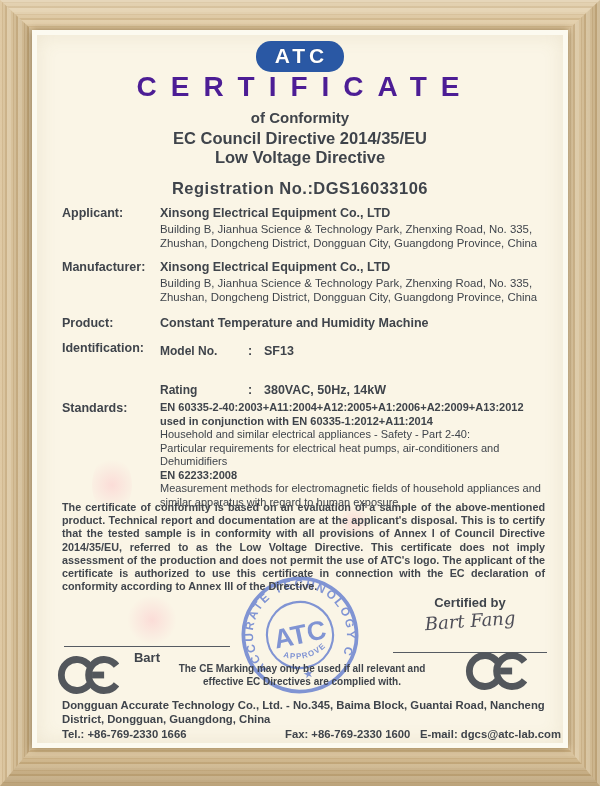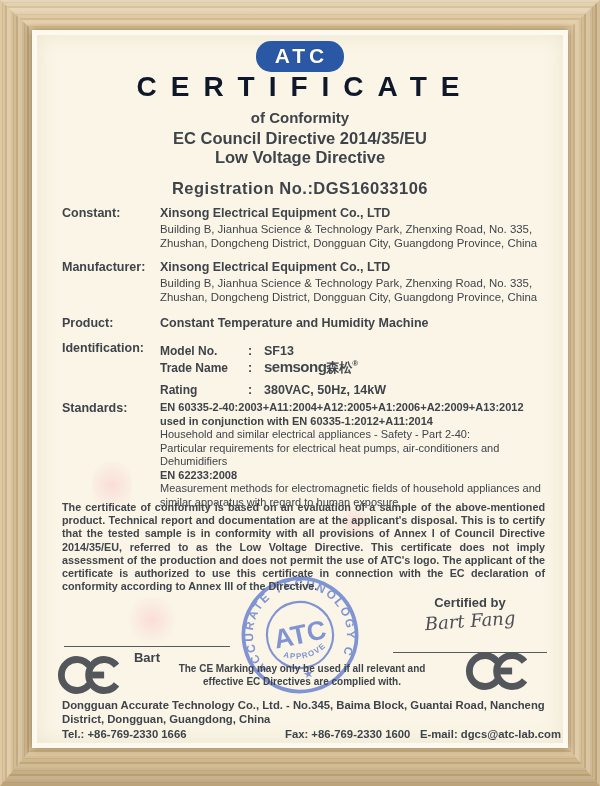--- a/index.html
+++ b/index.html
@@ -39,21 +39,21 @@
   .stain { position:absolute; border-radius:50%; pointer-events:none;
     background:radial-gradient(circle, rgba(255,110,150,.18), rgba(255,110,150,0) 70%); }
   
   .sec-logo { top:6px; left:0; width:100%; text-align:center; }
   .logo-pill {
     display:inline-block; background:#2a58a4; color:#fff; font-weight:bold;
     font-size:21px; letter-spacing:4px; padding:3px 16px 4px 19px; border-radius:15px;
     text-shadow:0 0 1px #17325f;
   }
   .sec-title { top:36px; left:0; width:100%; text-align:center;
-    font-size:28px; font-weight:bold; letter-spacing:14px; text-indent:10px; color:#0f172a; }
+    font-size:28px; font-weight:bold; letter-spacing:14px; text-indent:10px; color:#4c1d95; }
   .sec-sub  { top:74px;  left:0; width:100%; text-align:center; font-size:15px;  font-weight:bold; }
   .sec-dir1 { top:94px;  left:0; width:100%; text-align:center; font-size:16.5px; font-weight:bold; }
   .sec-dir2 { top:113px; left:0; width:100%; text-align:center; font-size:16.5px; font-weight:bold; }
   .sec-reg  { top:144px; left:0; width:100%; text-align:center; font-size:16.5px; font-weight:bold; letter-spacing:.5px; }
   
   .row { left:25px; width:483px; }
   .lbl { position:absolute; left:0; top:0; font-weight:bold; font-size:12.5px; }
   .val { margin-left:98px; }
   .pname { font-weight:bold; font-size:12.5px; }
   .addr  { font-size:11.4px; line-height:14.2px; margin-top:2px; }
@@ -114,21 +114,21 @@
       <div class="sec-logo">
         <span class="logo-pill">ATC</span>
       </div>
       <div class="sec-title">CERTIFICATE</div>
       <div class="sec-sub">of Conformity</div>
       <div class="sec-dir1">EC Council Directive 2014/35/EU</div>
       <div class="sec-dir2">Low Voltage Directive</div>
       <div class="sec-reg">Registration No.:DGS16033106</div>
 
       <div class="row row-applicant">
-        <span class="lbl">Constant:</span>
+        <span class="lbl">Applicant:</span>
         <div class="val">
           <div class="pname">Xinsong Electrical Equipment Co., LTD</div>
           <div class="addr">Building B, Jianhua Science &amp; Technology Park, Zhenxing Road, No. 335, Zhushan, Dongcheng District, Dongguan City, Guangdong Province, China</div>
         </div>
       </div>
 
       <div class="row row-manufacturer">
         <span class="lbl">Manufacturer:</span>
         <div class="val">
           <div class="pname">Xinsong Electrical Equipment Co., LTD</div>
@@ -138,23 +138,20 @@
 
       <div class="row row-product">
         <span class="lbl">Product:</span>
         <div class="val pname">Constant Temperature and Humidity Machine</div>
       </div>
 
       <div class="row row-id">
         <span class="lbl">Identification:</span>
         <div class="id-row" style="top:0">
           <span class="id-name">Model No.</span><span class="id-sep">:</span><span class="id-val">SF13</span>
-        </div>
-        <div class="id-row" style="top:17px">
-          <span class="id-name">Trade Name</span><span class="id-sep">:</span><span class="brand">semsong</span><span class="brand-cjk">森松</span><sup class="brand-reg">®</sup>
         </div>
         <div class="id-row" style="top:39px">
           <span class="id-name">Rating</span><span class="id-sep">:</span><span class="id-val">380VAC, 50Hz, 14kW</span>
         </div>
       </div>
 
       <div class="row row-standards">
         <span class="lbl">Standards:</span>
         <div class="val" style="margin-left:98px">
           <div class="std bold">EN 60335-2-40:2003+A11:2004+A12:2005+A1:2006+A2:2009+A13:2012 used in conjunction with EN 60335-1:2012+A11:2014</div>

